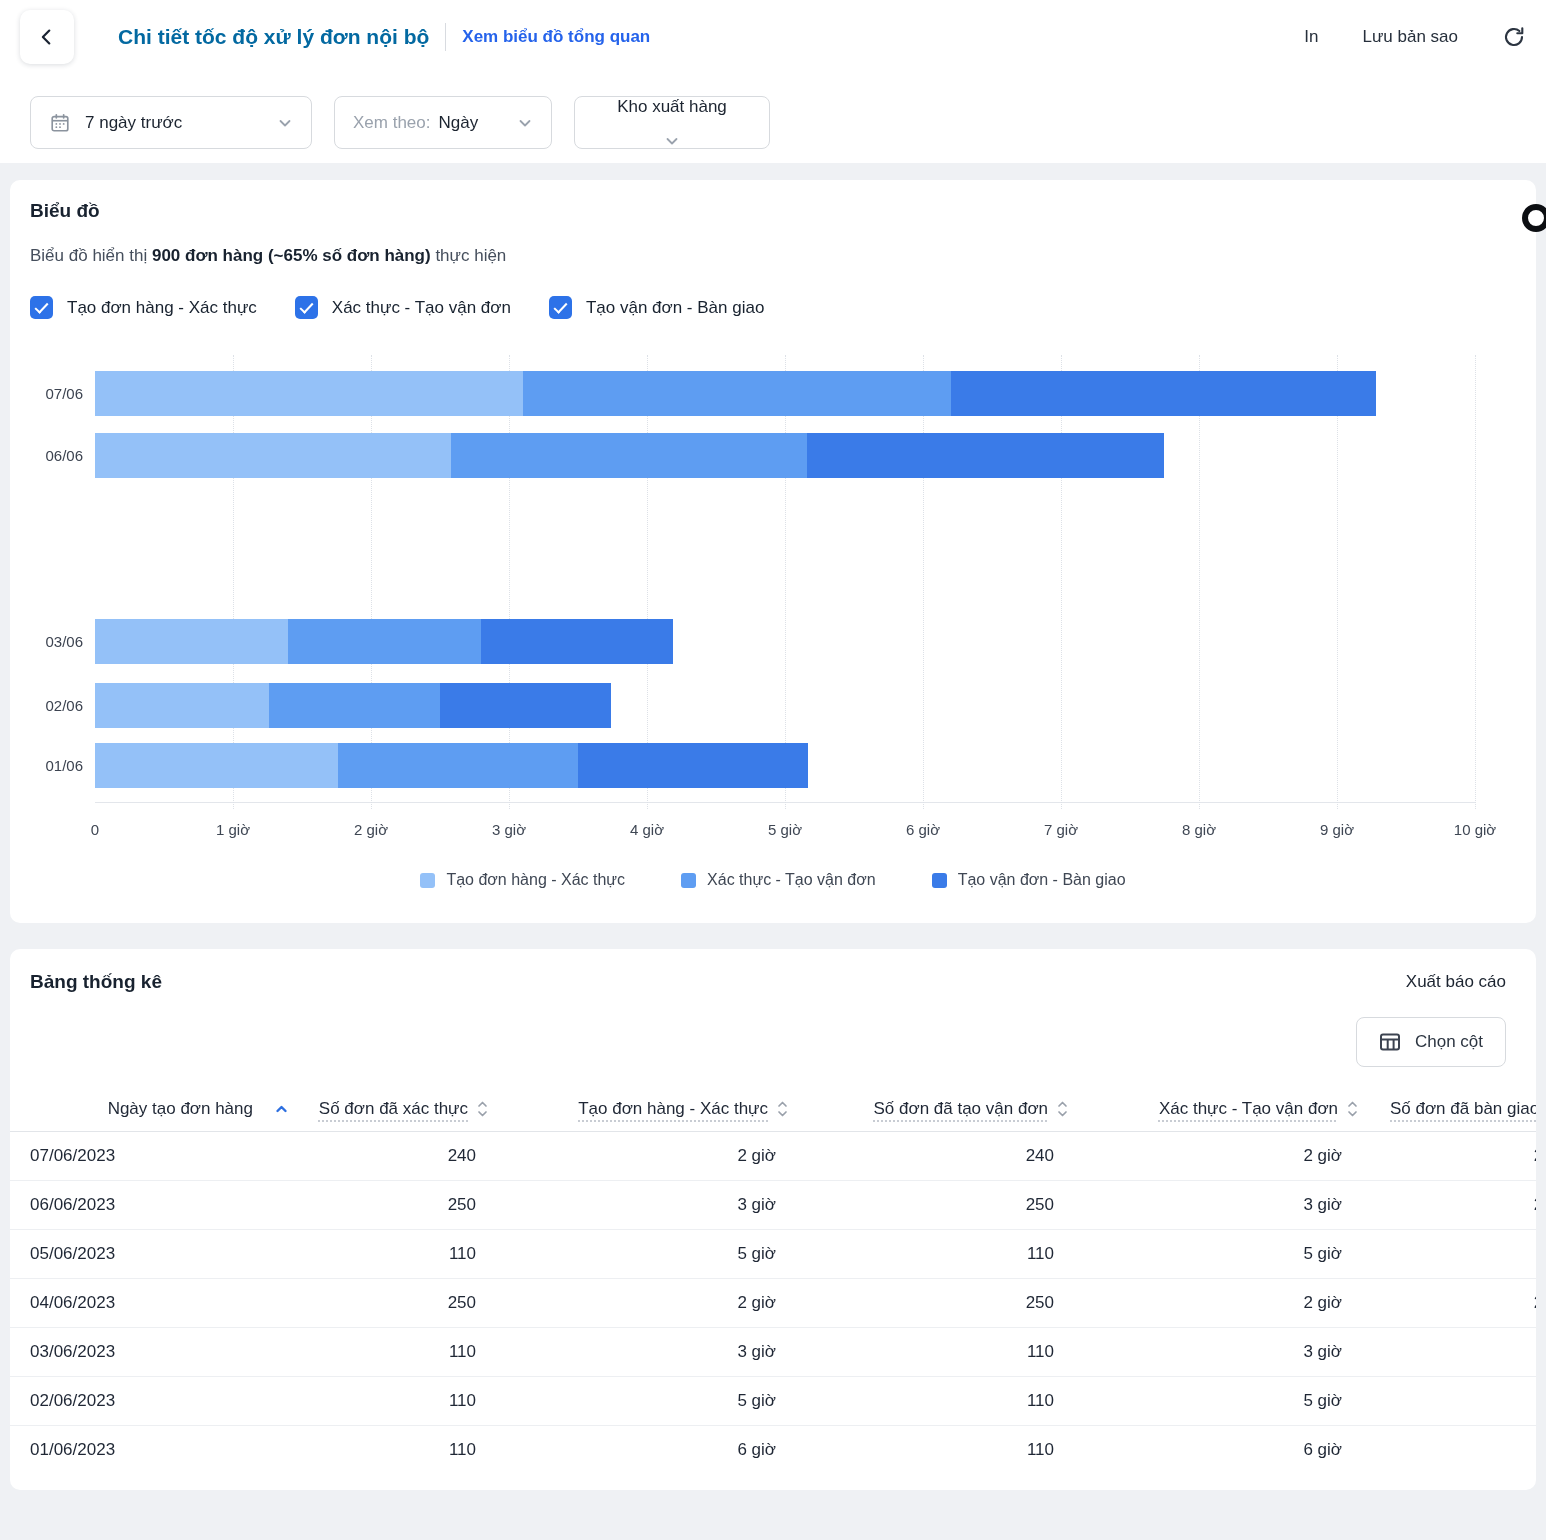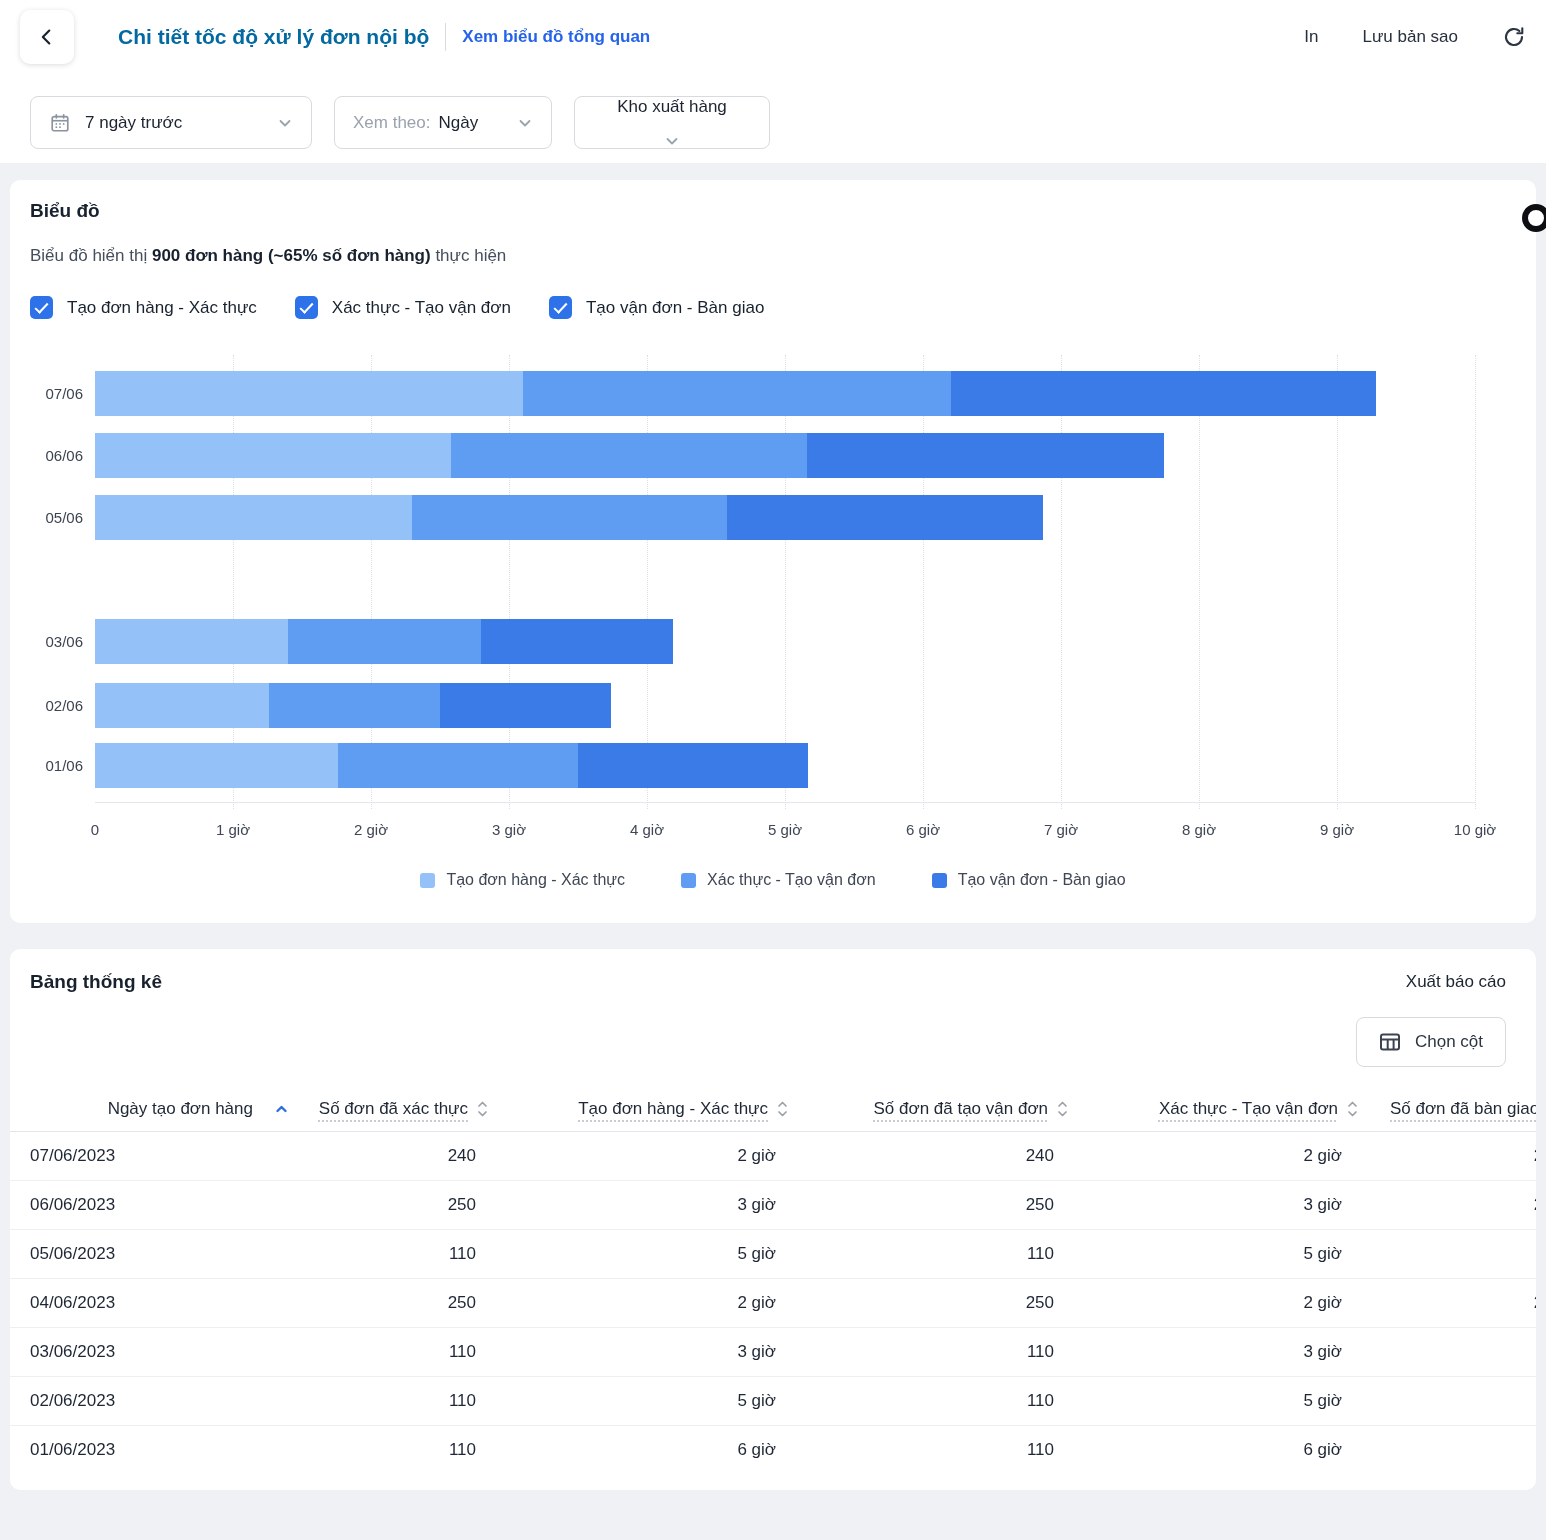--- a/index.html
+++ b/index.html
@@ -188,26 +188,20 @@
           <div class="bar-seg" style="width: 31%; background: rgb(148, 193, 248);"></div>
           <div class="bar-seg" style="width: 31%; background: rgb(94, 157, 242);"></div>
           <div class="bar-seg" style="width: 30.8%; background: rgb(58, 123, 232);"></div>
         </div>
         <div class="bar-row" style="top: 78px;">
           <div class="bar-label">06/06</div>
           <div class="bar-seg" style="width: 25.8%; background: rgb(148, 193, 248);"></div>
           <div class="bar-seg" style="width: 25.8%; background: rgb(94, 157, 242);"></div>
           <div class="bar-seg" style="width: 25.9%; background: rgb(58, 123, 232);"></div>
         </div>
-        <div class="bar-row" style="top: 140px;">
-          <div class="bar-label">05/06</div>
-          <div class="bar-seg" style="width: 23%; background: rgb(148, 193, 248);"></div>
-          <div class="bar-seg" style="width: 22.8%; background: rgb(94, 157, 242);"></div>
-          <div class="bar-seg" style="width: 22.9%; background: rgb(58, 123, 232);"></div>
-        </div>
         <div class="bar-row" style="top: 264px;">
           <div class="bar-label">03/06</div>
           <div class="bar-seg" style="width: 14%; background: rgb(148, 193, 248);"></div>
           <div class="bar-seg" style="width: 14%; background: rgb(94, 157, 242);"></div>
           <div class="bar-seg" style="width: 13.9%; background: rgb(58, 123, 232);"></div>
         </div>
         <div class="bar-row" style="top: 328px;">
           <div class="bar-label">02/06</div>
           <div class="bar-seg" style="width: 12.6%; background: rgb(148, 193, 248);"></div>
           <div class="bar-seg" style="width: 12.4%; background: rgb(94, 157, 242);"></div>

